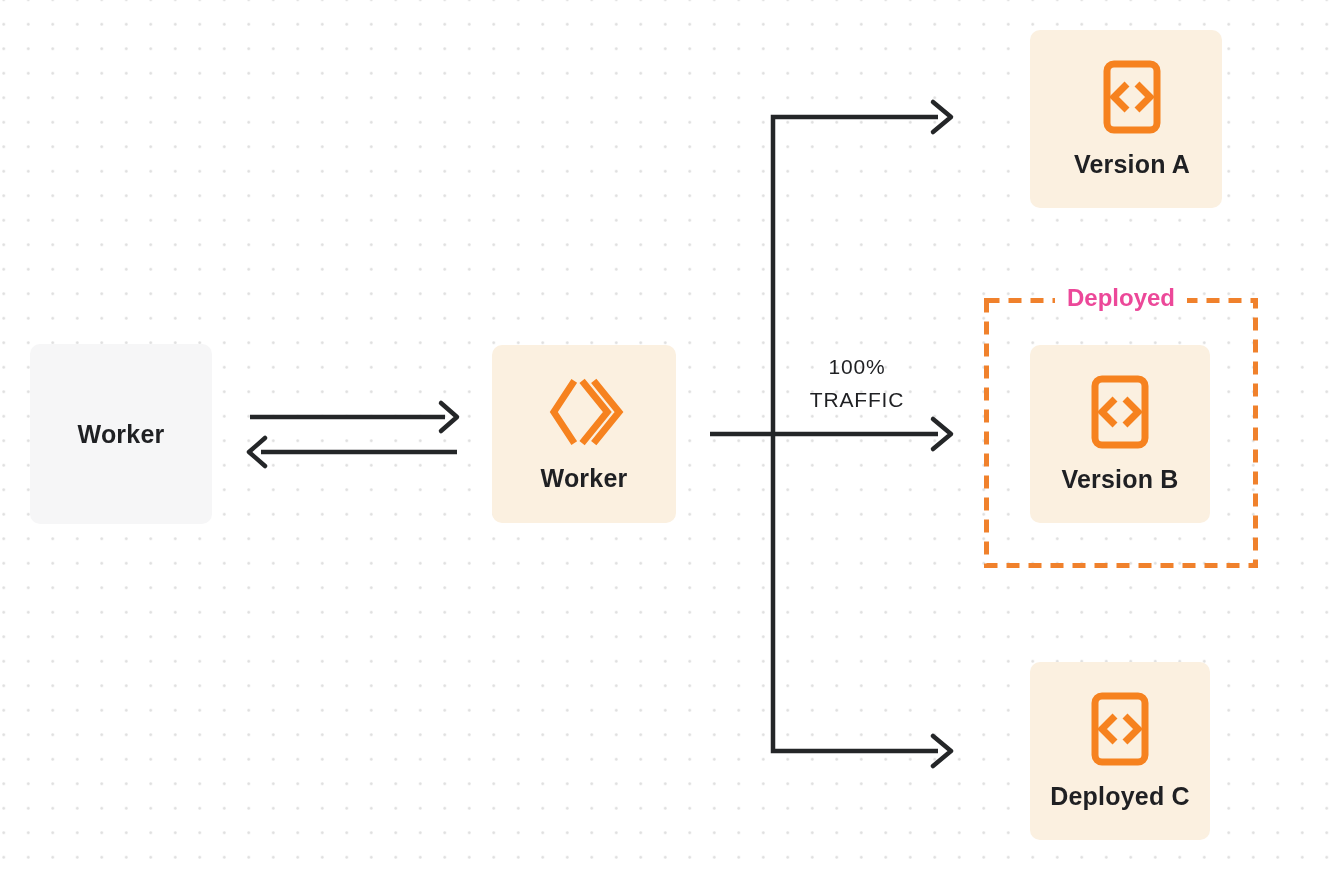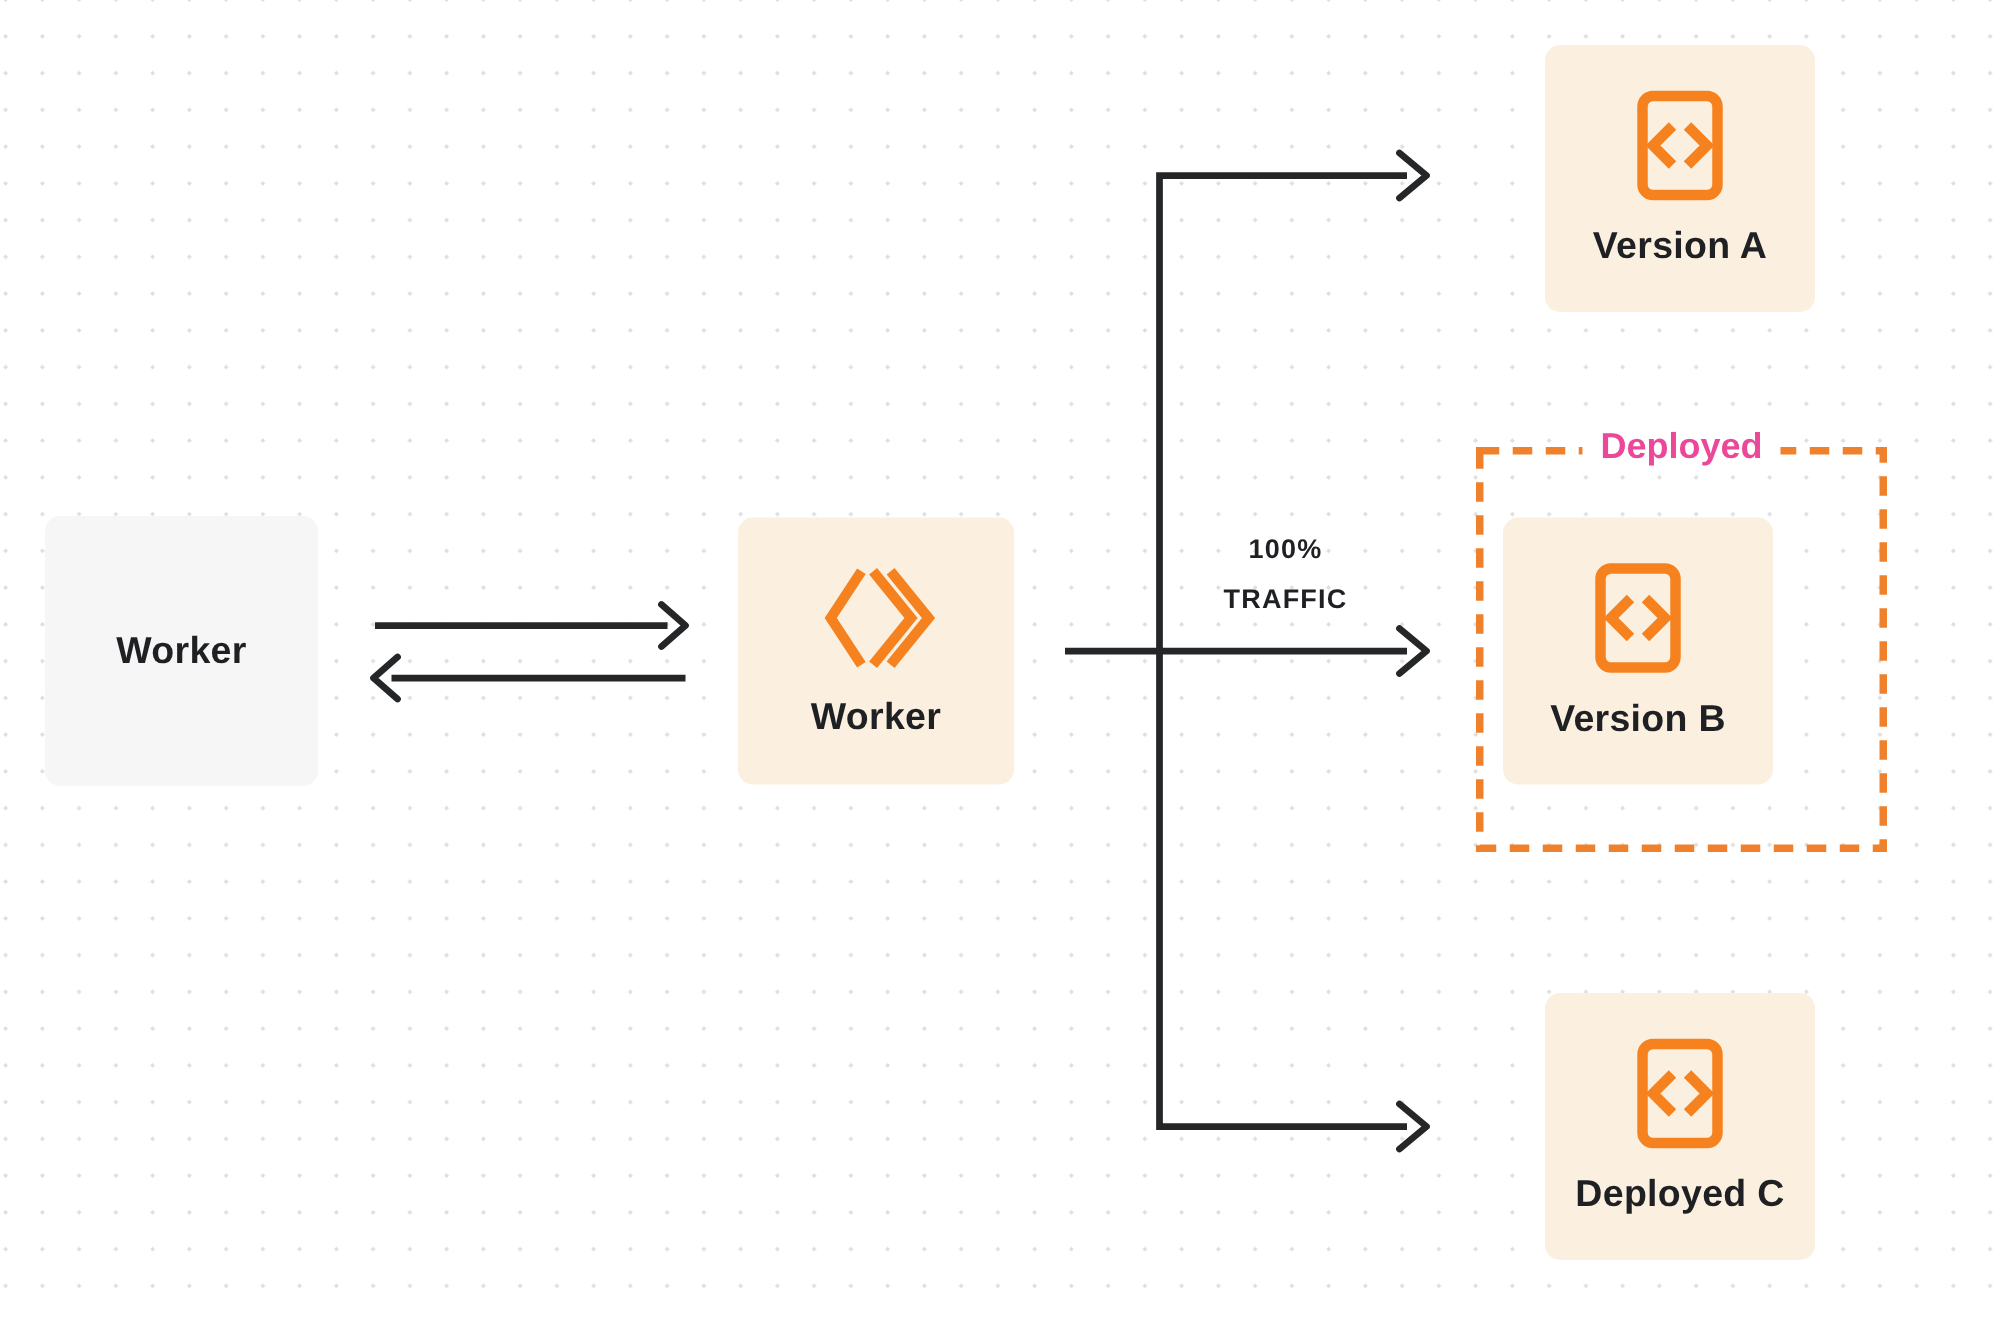--- a/index.html
+++ b/index.html
@@ -67,22 +67,22 @@
     top: 345px;
     width: 184px;
     height: 178px;
     gap: 16px;
   }
   .node-version {
     width: 180px;
     height: 178px;
     gap: 16px;
   }
-  .node-version-a { left: 1030px; top: 30px; }
-  .node-version-b { left: 1002px; top: 345px; }
+  .node-version-a { left: 1030px; top: 30px; padding-left: 12px; }
+  .node-version-b { left: 1030px; top: 345px; }
   .node-version-c { left: 1030px; top: 662px; }
   .icon-svg {
     overflow: visible;
     display: block;
   }
   .orange-stroke {
     fill: none;
     stroke: #f6821f;
     stroke-width: 7;
     stroke-linecap: butt;
@@ -107,22 +107,22 @@
     color: #ec4899;
     white-space: nowrap;
     line-height: 30px;
   }
   .traffic-label {
     position: absolute;
     left: 782px;
     top: 350px;
     width: 150px;
     text-align: center;
-    font-size: 18px;
-    font-weight: 700;
+    font-size: 21px;
+    font-weight: 400;
     color: #1f2023;
     line-height: 33px;
     letter-spacing: 0.8px;
   }
 </style>
 </head>
 <body>
 
 <div class="stage">
 

